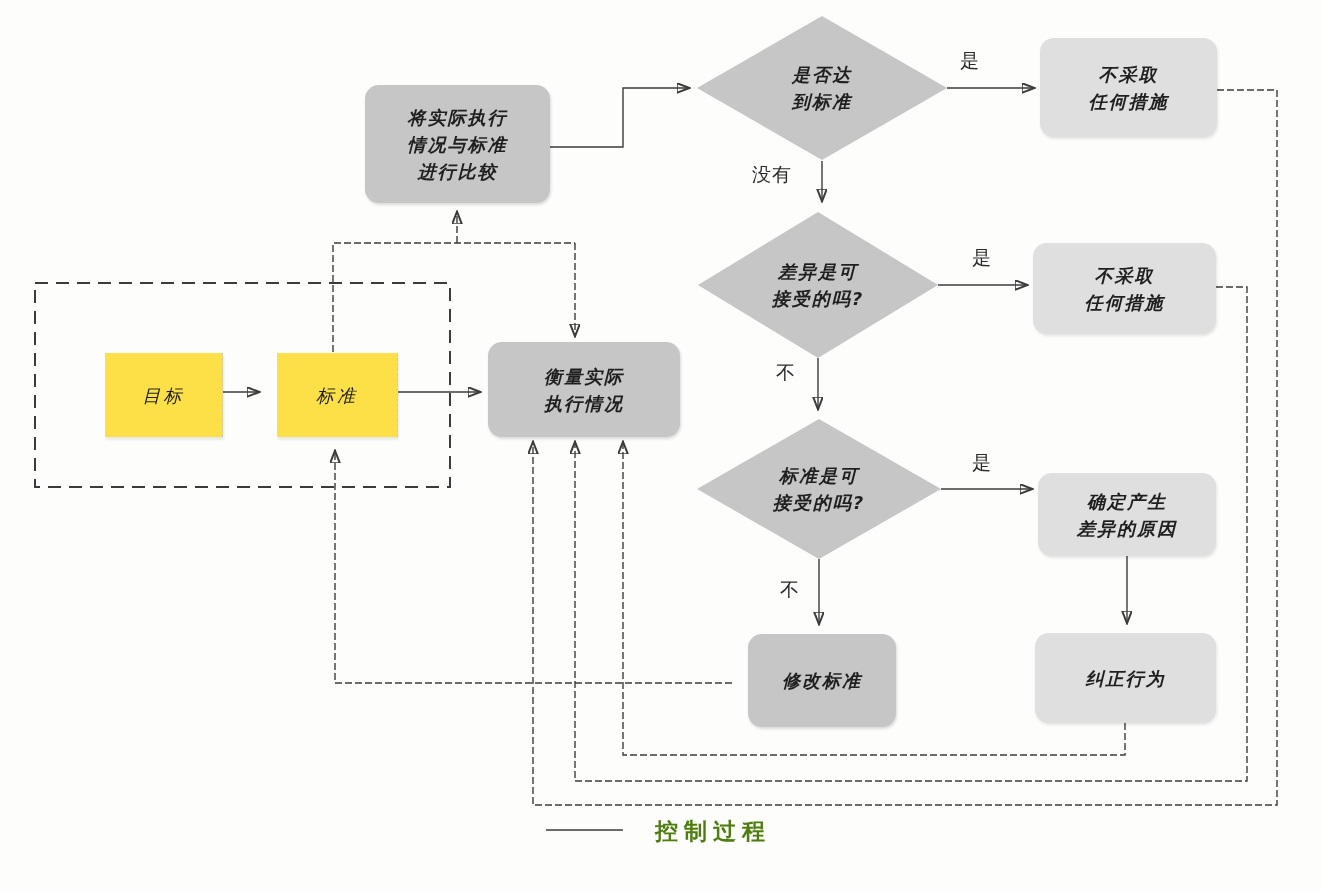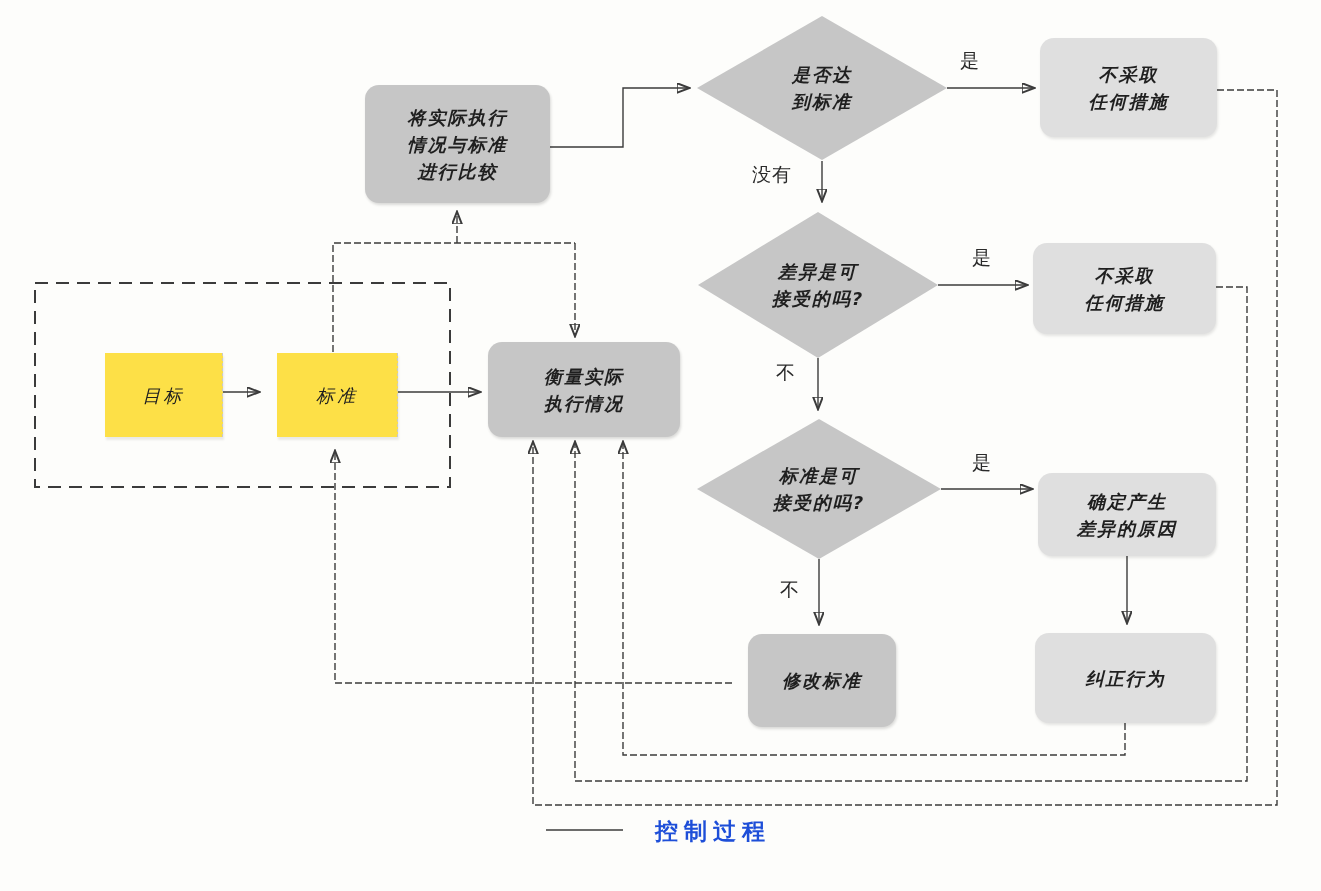--- a/index.html
+++ b/index.html
@@ -26,21 +26,21 @@
     border-right:1px dashed #c9c9c9;box-shadow:1px 3px 2px rgba(0,0,0,.08);
   }
   .diamond{
     clip-path:polygon(50% 0,100% 50%,50% 100%,0 50%);
     background:var(--node-dark,#c9c9c9);box-shadow:none;
   }
   .edge-label{
     position:absolute;font-size:19px;font-weight:500;letter-spacing:1px;color:#2a2a2a;
   }
   .legend-label{
-    position:absolute;left:655px;top:816px;font-size:23px;font-weight:600;letter-spacing:6px;color:#1d4ed8;
+    position:absolute;left:655px;top:816px;font-size:23px;font-weight:600;letter-spacing:6px;color:#4d7c0f;
   }
   .line{display:block;}
 </style>
 </head>
 <body>
 
 <div class="stage" style="--node-dark: #c6c6c6; --node-light: #dfdfdf; --line: #3b3b3b; background: rgb(253, 253, 251);">
 
   <svg class="wires" width="1321" height="891" viewBox="0 0 1321 891">
     <defs>

